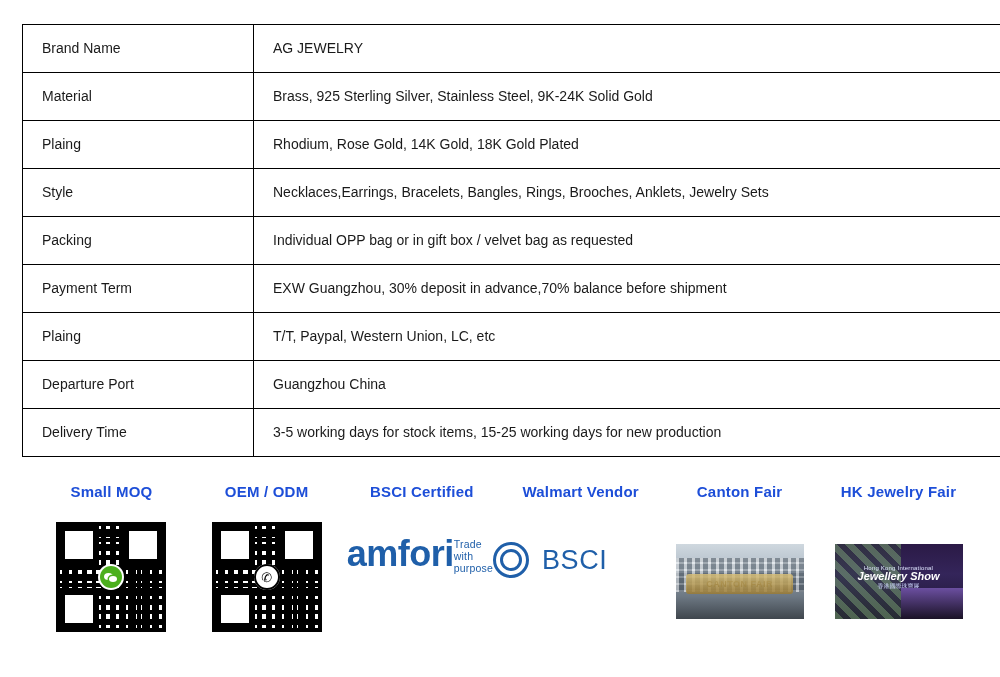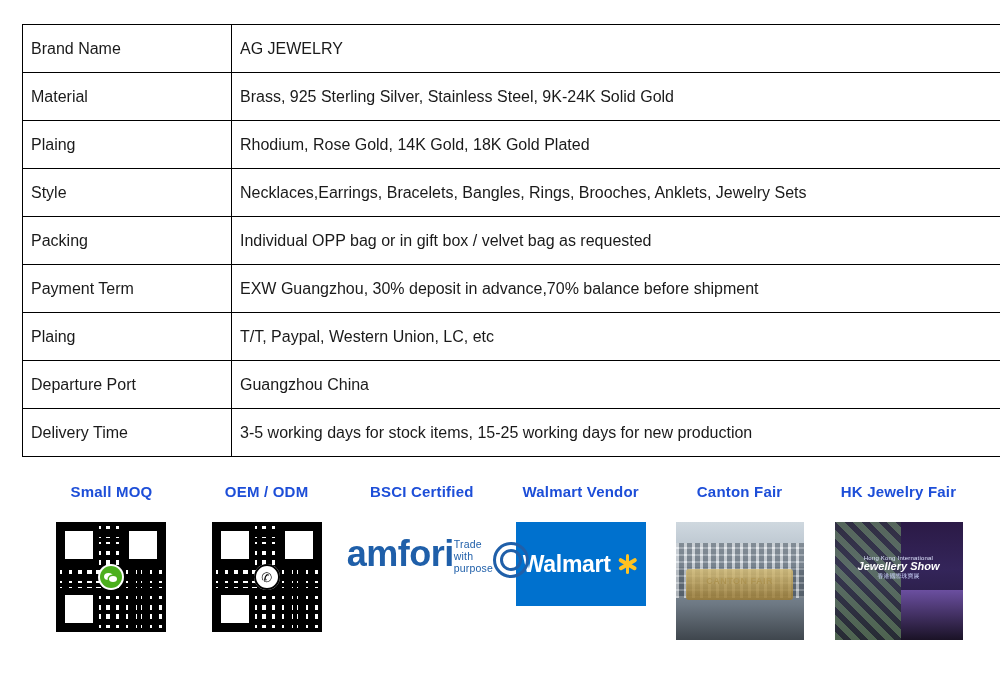--- a/index.html
+++ b/index.html
@@ -23,22 +23,22 @@
   }
   
   table.spec {
     width: 956px;
     border-collapse: collapse;
     table-layout: fixed;
   }
   table.spec td {
     border: 1px solid #000000;
     height: 47px;
-    padding: 0 8px;
-    font-size: 16px;
+    padding: 0 19px;
+    font-size: 14px;
     vertical-align: middle;
     line-height: 1.2;
     white-space: nowrap;
     overflow: hidden;
   }
   table.spec td.key {
     width: 192px;
   }
   table.spec td.val {
     width: 762px;
@@ -229,23 +229,24 @@
     background: #ffc220;
     border-radius: 2px;
   }
   .spark i:nth-child(1) { transform: rotate(0deg); }
   .spark i:nth-child(2) { transform: rotate(60deg); }
   .spark i:nth-child(3) { transform: rotate(120deg); }
 
   
   .photo {
     width: 128px;
-    height: 118px;
+    height: 75px;
     position: relative;
     overflow: hidden;
+    margin-top: 22px;
   }
   .photo-canton {
     background:
       linear-gradient(180deg, #cfd8df 0%, #aebac6 38%, #8e9aa6 39%, #6d7883 70%, #3f464d 100%);
   }
   .photo-canton::before {
     content: "";
     position: absolute;
     left: 0; top: 18%;
     width: 100%; height: 46%;
@@ -408,30 +409,20 @@
           <div class="bsci-row">
             <div class="bsci-mark"></div>
             <div class="bsci-word">BSCI</div>
           </div>
         </div>
       </div>
     </div>
 
     <div class="badge" style="width:168px">
       <div class="badge-title">Walmart Vendor</div>
-      <div class="badge-art">
-        <div class="walmart">
-          <div class="walmart-word">Walmart</div>
-          <div class="spark">
-              <i></i>
-              <i></i>
-              <i></i>
-            </div>
-        </div>
-      </div>
     </div>
 
     <div class="badge" style="width:168px">
       <div class="badge-title">Canton Fair</div>
       <div class="badge-art">
         <div class="photo photo-canton">
           <div class="canton-text">CANTON FAIR</div>
         </div>
       </div>
     </div>

